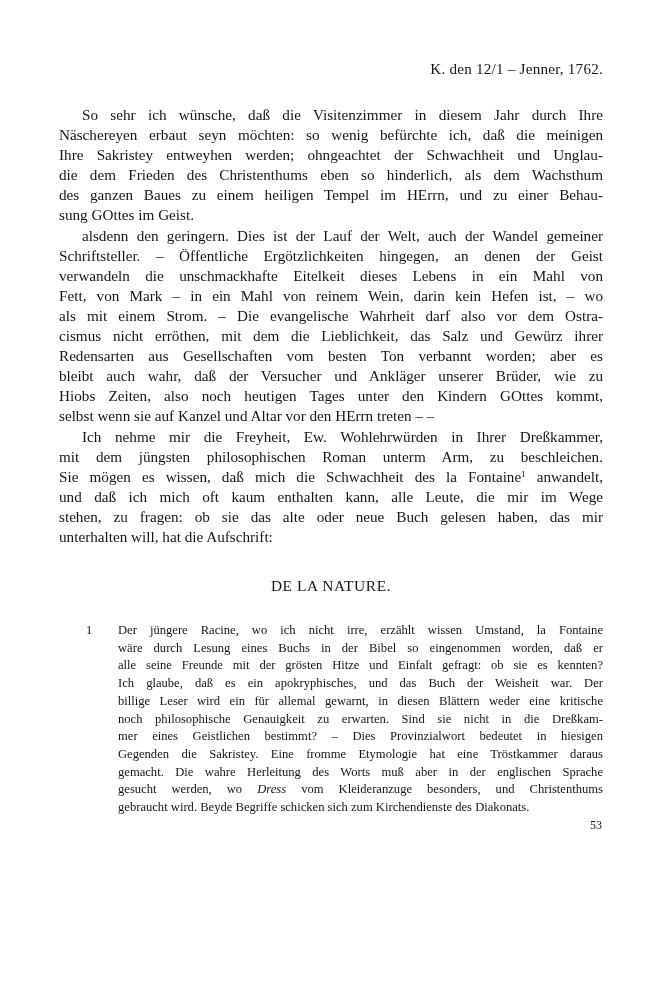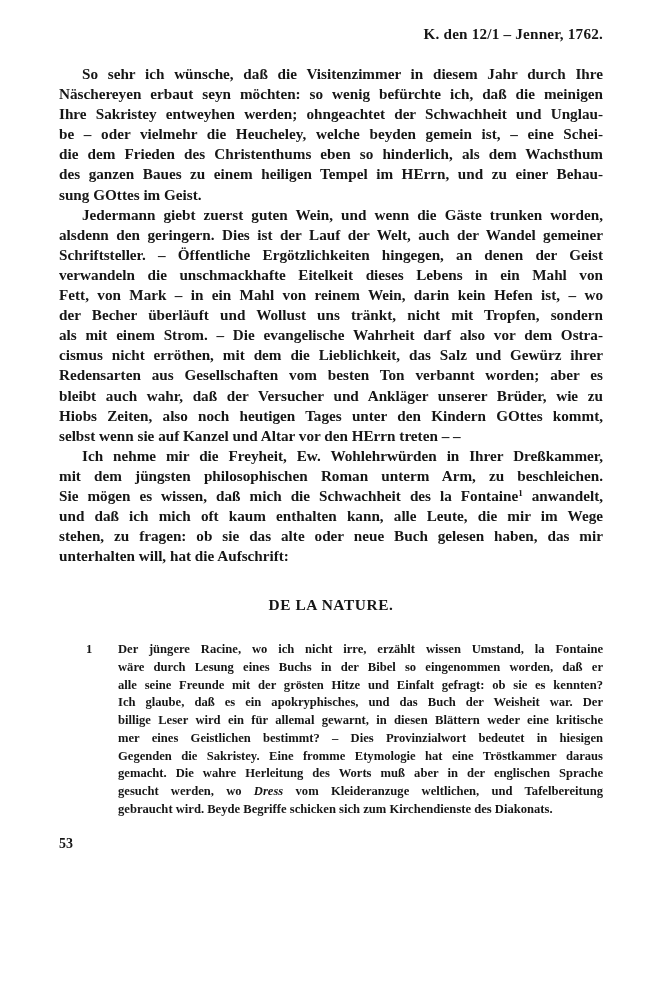--- a/index.html
+++ b/index.html
@@ -3,26 +3,26 @@
 <meta charset="utf-8">
 <style>
   html,body{margin:0;padding:0;}
   body{
     width:660px;height:990px;
     background:#ffffff;
     color:#161616;
     font-family:"Liberation Serif","DejaVu Serif",serif;
     overflow:hidden;
   }
-  .page{position:relative;width:544px;margin-left:59px;padding-top:24px;font-weight:bold;}
+  .page{position:relative;width:544px;margin-left:59px;padding-top:59px;}
   .dateline{
     font-size:15.2px;line-height:20px;text-align:right;
     letter-spacing:0.2px;
   }
-  .bodytext{margin-top:20px;}
+  .bodytext{margin-top:26px;}
   .bodytext .line{
     font-size:15.2px;line-height:20.1px;
     text-align:justify;text-align-last:justify;
     white-space:nowrap;
   }
   .paragraph .line:first-child{text-indent:23px;}
   .paragraph .line:last-child{text-align-last:left;}
   .line sup{
     font-size:9px;line-height:0;vertical-align:baseline;
     position:relative;top:-5px;
@@ -38,47 +38,44 @@
   }
   .fn-lines{margin-left:59px;}
   .fn-lines .line{
     font-size:12.6px;line-height:17.7px;
     text-align:justify;text-align-last:justify;
     white-space:nowrap;
   }
   .fn-lines .line:last-child{text-align-last:left;}
   .fn-lines em{font-style:italic;}
   .pagenum{
-    margin-top:18px;font-size:14px;line-height:16px;
+    font-size:12px;line-height:16px;text-align:right;
     padding-right:1px;
   }
 </style>
 </head>
 <body>
 
 <div class="page">
   <div class="dateline">K. den 12/1 – Jenner, 1762.</div>
 
   <div class="bodytext">
     <div class="paragraph">
         <div class="line"><span>So sehr ich wünsche, daß die Visitenzimmer in diesem Jahr durch Ihre</span></div>
         <div class="line"><span>Näschereyen erbaut seyn möchten: so wenig befürchte ich, daß die meinigen</span></div>
         <div class="line"><span>Ihre Sakristey entweyhen werden; ohngeachtet der Schwachheit und Unglau-</span></div>
-        <div class="line"><span>be – oder vielmehr die Heucheley, welche beyden gemein ist, – eine Schei-</span></div>
         <div class="line"><span>die dem Frieden des Christenthums eben so hinderlich, als dem Wachsthum</span></div>
         <div class="line"><span>des ganzen Baues zu einem heiligen Tempel im HErrn, und zu einer Behau-</span></div>
         <div class="line"><span>sung GOttes im Geist.</span></div>
       </div>
     <div class="paragraph">
-        <div class="line"><span>Jedermann giebt zuerst guten Wein, und wenn die Gäste trunken worden,</span></div>
         <div class="line"><span>alsdenn den geringern. Dies ist der Lauf der Welt, auch der Wandel gemeiner</span></div>
         <div class="line"><span>Schriftsteller. – Öffentliche Ergötzlichkeiten hingegen, an denen der Geist</span></div>
         <div class="line"><span>verwandeln die unschmackhafte Eitelkeit dieses Lebens in ein Mahl von</span></div>
         <div class="line"><span>Fett, von Mark – in ein Mahl von reinem Wein, darin kein Hefen ist, – wo</span></div>
-        <div class="line"><span>der Becher überläuft und Wollust uns tränkt, nicht mit Tropfen, sondern</span></div>
         <div class="line"><span>als mit einem Strom. – Die evangelische Wahrheit darf also vor dem Ostra-</span></div>
         <div class="line"><span>cismus nicht erröthen, mit dem die Lieblichkeit, das Salz und Gewürz ihrer</span></div>
         <div class="line"><span>Redensarten aus Gesellschaften vom besten Ton verbannt worden; aber es</span></div>
         <div class="line"><span>bleibt auch wahr, daß der Versucher und Ankläger unserer Brüder, wie zu</span></div>
         <div class="line"><span>Hiobs Zeiten, also noch heutigen Tages unter den Kindern GOttes kommt,</span></div>
         <div class="line"><span>selbst wenn sie auf Kanzel und Altar vor den HErrn treten – –</span></div>
       </div>
     <div class="paragraph">
         <div class="line"><span>Ich nehme mir die Freyheit, Ew. Wohlehrwürden in Ihrer Dreßkammer,</span></div>
         <div class="line"><span>mit dem jüngsten philosophischen Roman unterm Arm, zu beschleichen.</span></div>
@@ -92,22 +89,23 @@
   <div class="heading">DE LA NATURE.</div>
 
   <div class="footnote">
     <div class="fn-marker">1</div>
     <div class="fn-lines">
         <div class="line"><span>Der jüngere Racine, wo ich nicht irre, erzählt wissen Umstand, la Fontaine</span></div>
         <div class="line"><span>wäre durch Lesung eines Buchs in der Bibel so eingenommen worden, daß er</span></div>
         <div class="line"><span>alle seine Freunde mit der grösten Hitze und Einfalt gefragt: ob sie es kennten?</span></div>
         <div class="line"><span>Ich glaube, daß es ein apokryphisches, und das Buch der Weisheit war. Der</span></div>
         <div class="line"><span>billige Leser wird ein für allemal gewarnt, in diesen Blättern weder eine kritische</span></div>
+        <div class="line"><span>noch philosophische Genauigkeit zu erwarten. Sind sie nicht in die Dreßkam-</span></div>
         <div class="line"><span>mer eines Geistlichen bestimmt? – Dies Provinzialwort bedeutet in hiesigen</span></div>
         <div class="line"><span>Gegenden die Sakristey. Eine fromme Etymologie hat eine Tröstkammer daraus</span></div>
         <div class="line"><span>gemacht. Die wahre Herleitung des Worts muß aber in der englischen Sprache</span></div>
-        <div class="line"><span>gesucht werden, wo </span><em>Dress</em><span> vom Kleideranzuge weltlichen, und Tafelbereitung</span></div>
+        <div class="line"><span>gesucht werden, wo </span><em>Dress</em><span> vom Kleideranzuge besonders, und Christenthums</span></div>
         <div class="line"><span>gebraucht wird. Beyde Begriffe schicken sich zum Kirchendienste des Diakonats.</span></div>
       </div>
   </div>
 
   <div class="pagenum">53</div>
 </div>
 
 </body></html>

